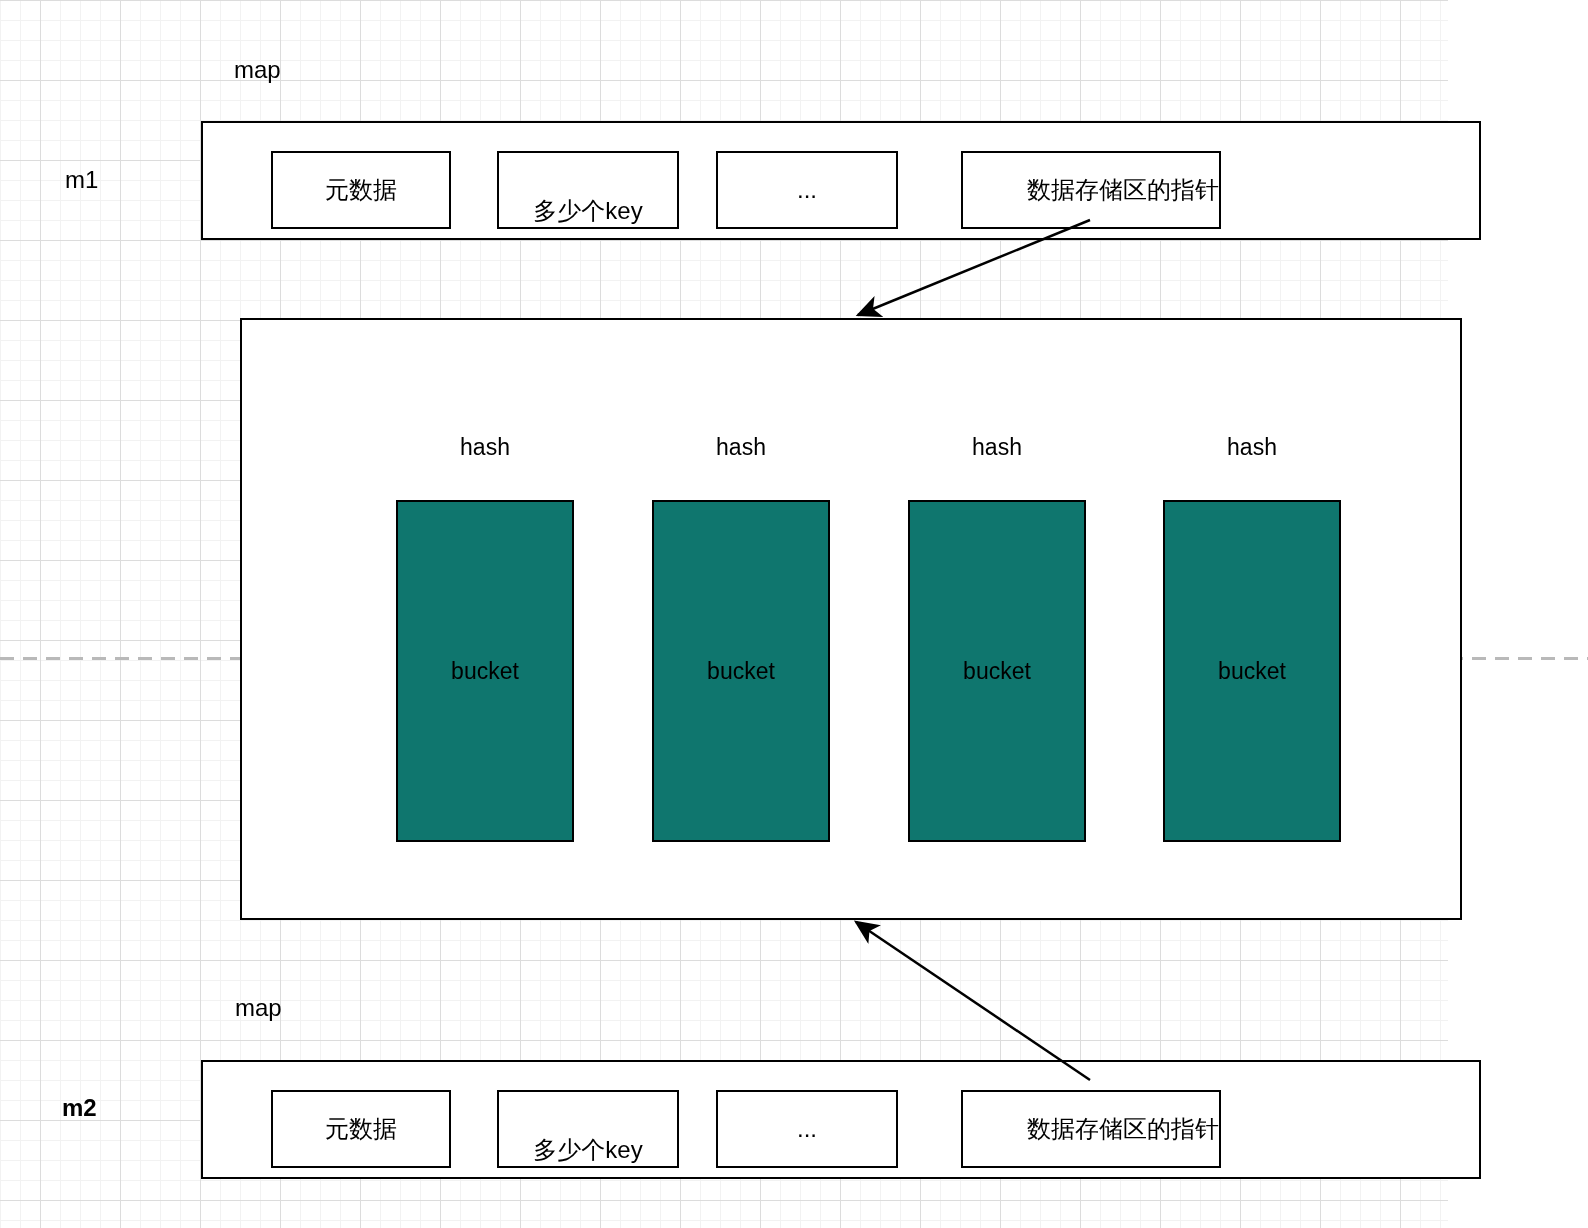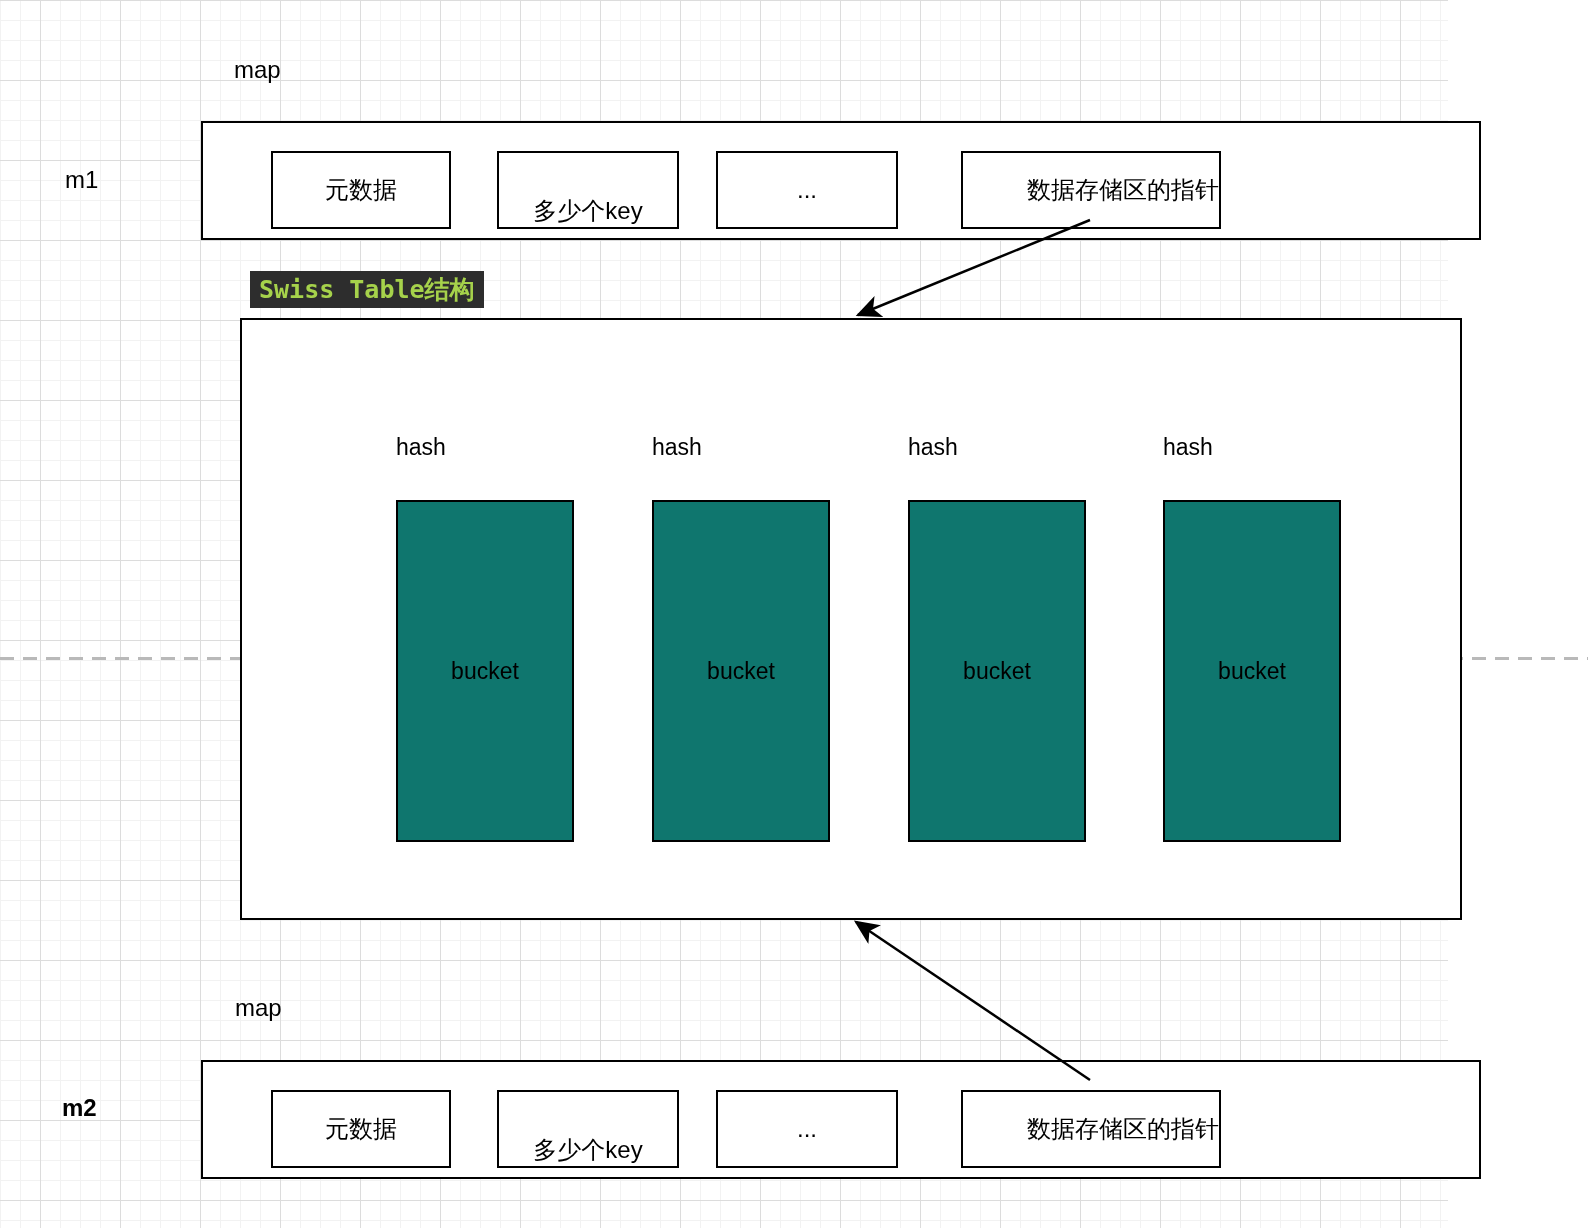--- a/index.html
+++ b/index.html
@@ -88,21 +88,21 @@
     width: 1222px; height: 602px;
     background: #ffffff;
     border: 2.5px solid #000;
     z-index: 2;
   }
 
   .hash-label {
     position: absolute;
     top: 114px;
     width: 178px;
-    text-align: left;
+    text-align: center;
     font-size: 23px;
     line-height: 26px;
   }
 
   .bucket-box {
     position: absolute;
     top: 180px;
     width: 178px;
     height: 342px;
     border: 2.5px solid #000;
@@ -143,21 +143,20 @@
       <span>多少个key</span>
     </div>
     <div class="field f2">
       <span>...</span>
     </div>
     <div class="field f3">
       <span>数据存储区的指针</span>
     </div>
   </div>
 
-  <div class="swiss-label">Swiss Table结构</div>
 
   <div class="swiss-rect">
     <div class="hash-label pos0">hash</div>
     <div class="hash-label pos1">hash</div>
     <div class="hash-label pos2">hash</div>
     <div class="hash-label pos3">hash</div>
 
     <div class="bucket-box pos0">
       <span>bucket</span>
     </div>

